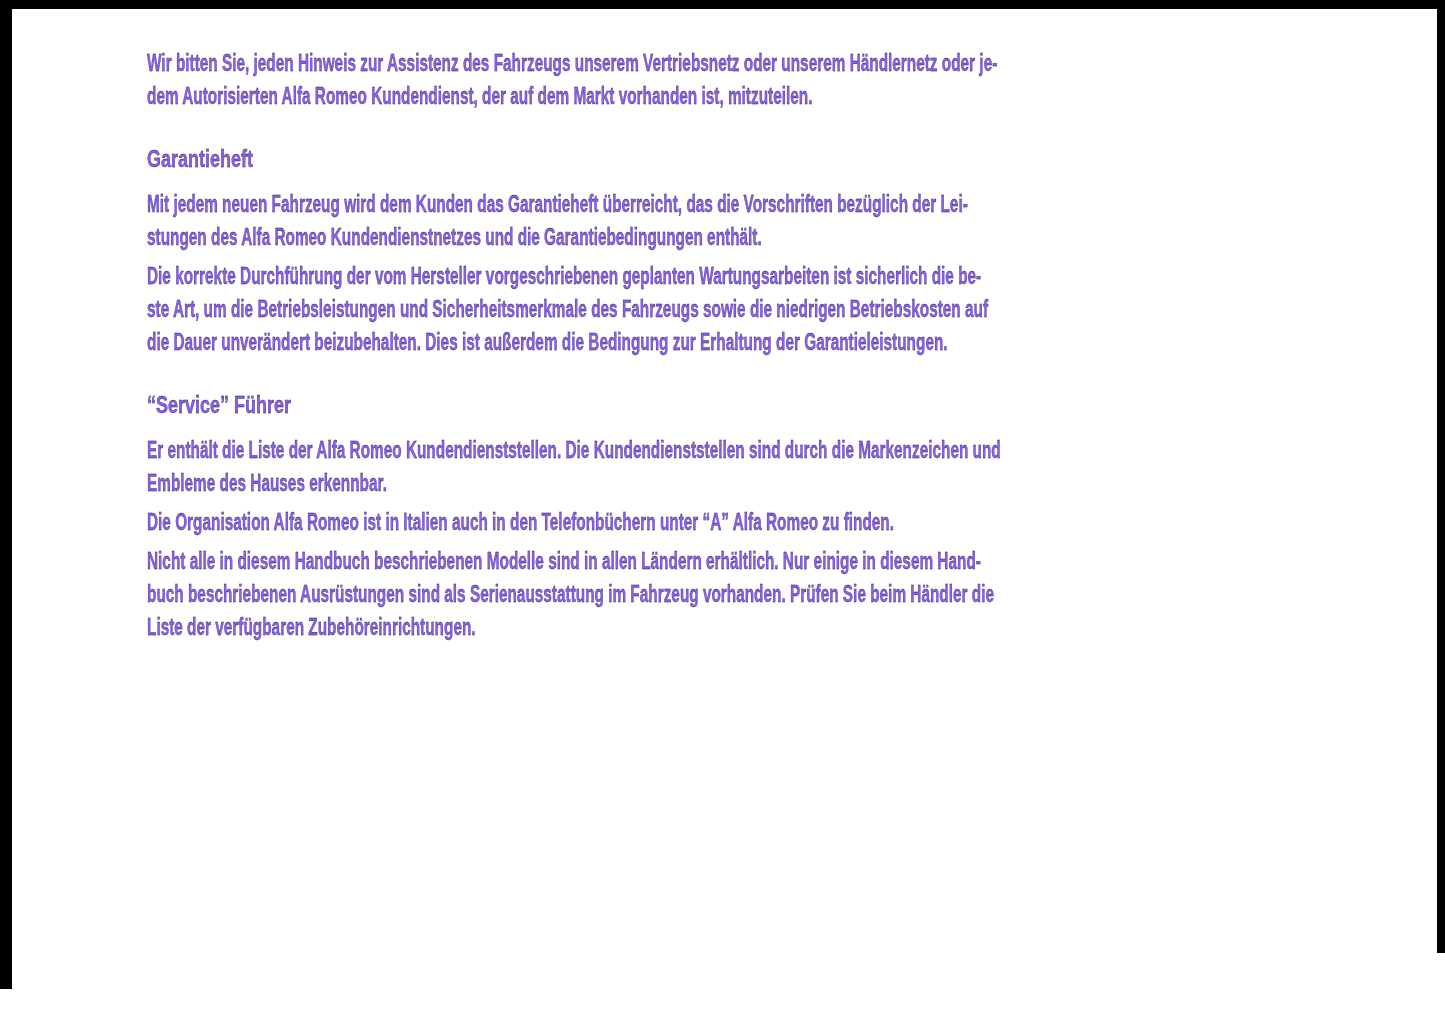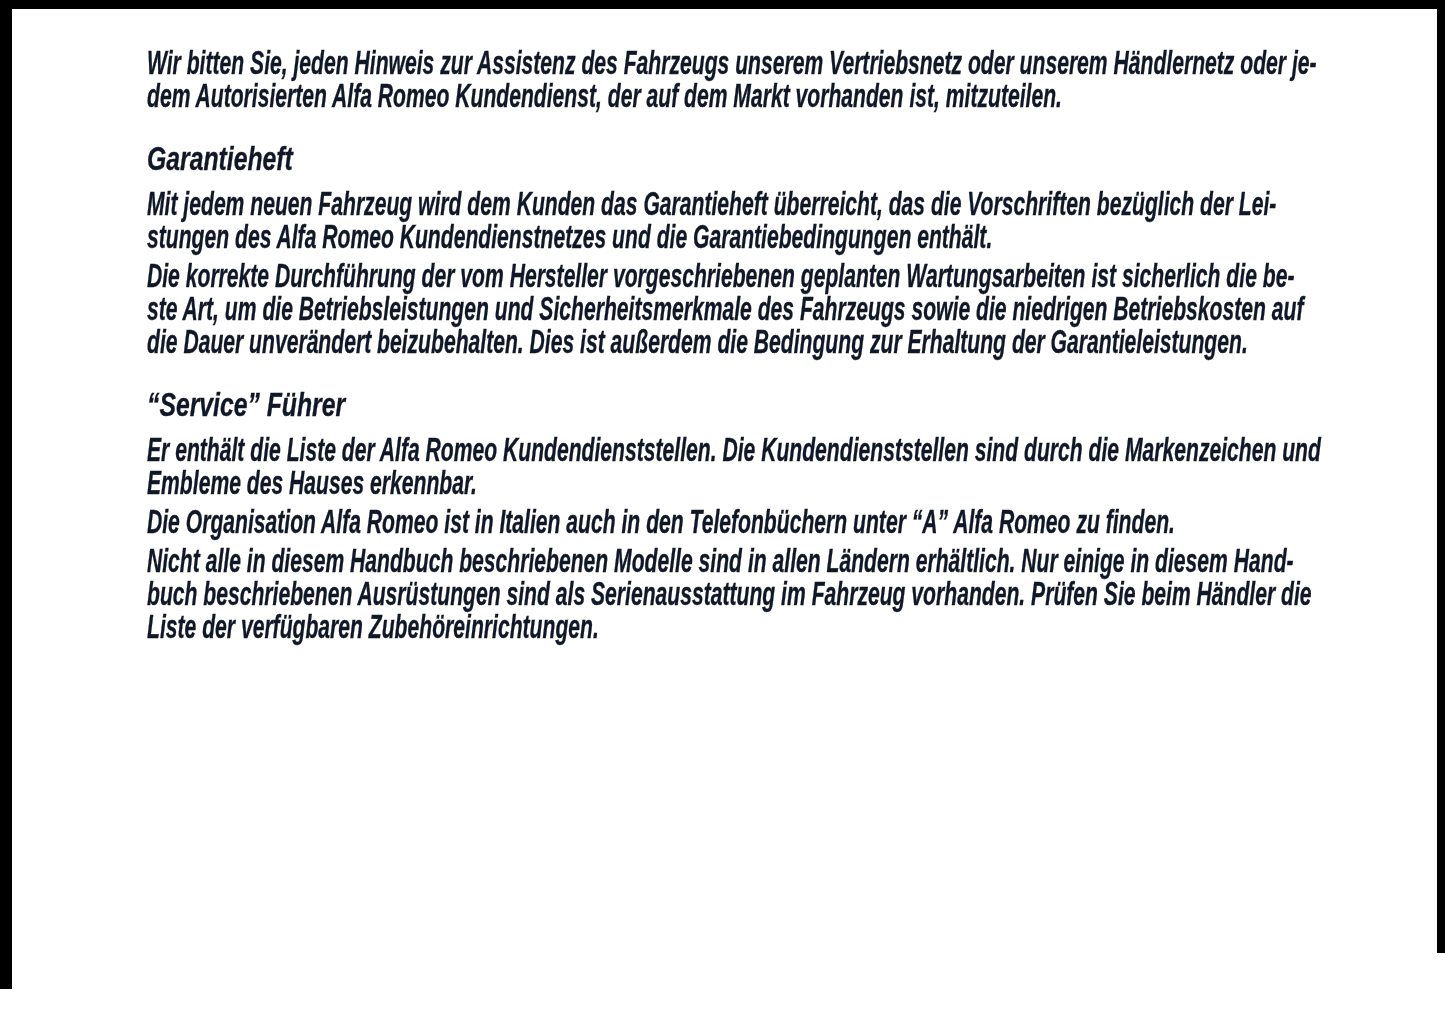--- a/index.html
+++ b/index.html
@@ -18,24 +18,23 @@
   .scan-border { position: absolute; background: #000000; }
   .scan-border-top   { top: 0; left: 0; width: 1445px; height: 9px; }
   .scan-border-left  { top: 0; left: 0; width: 12px; height: 989px; }
   .scan-border-right { top: 0; right: 0; width: 8px; height: 953px; }
 
   .page-content {
     position: absolute;
     top: 46px;
     left: 147px;
     width: 1260px;
-    color: #0f172a;
+    color: #8b5cf6;
     font-weight: 700;
-    font-style: italic;
-    font-size: 33px;
+    font-size: 24px;
     line-height: 33px;
     -webkit-text-stroke: 0.35px #1a1a1a;
   }
   .para {
     transform: scaleX(0.64);
     transform-origin: 0 0;
   }
   .para + .para { margin-top: 6px; }
   .section-heading {
     transform: scaleX(0.75);

